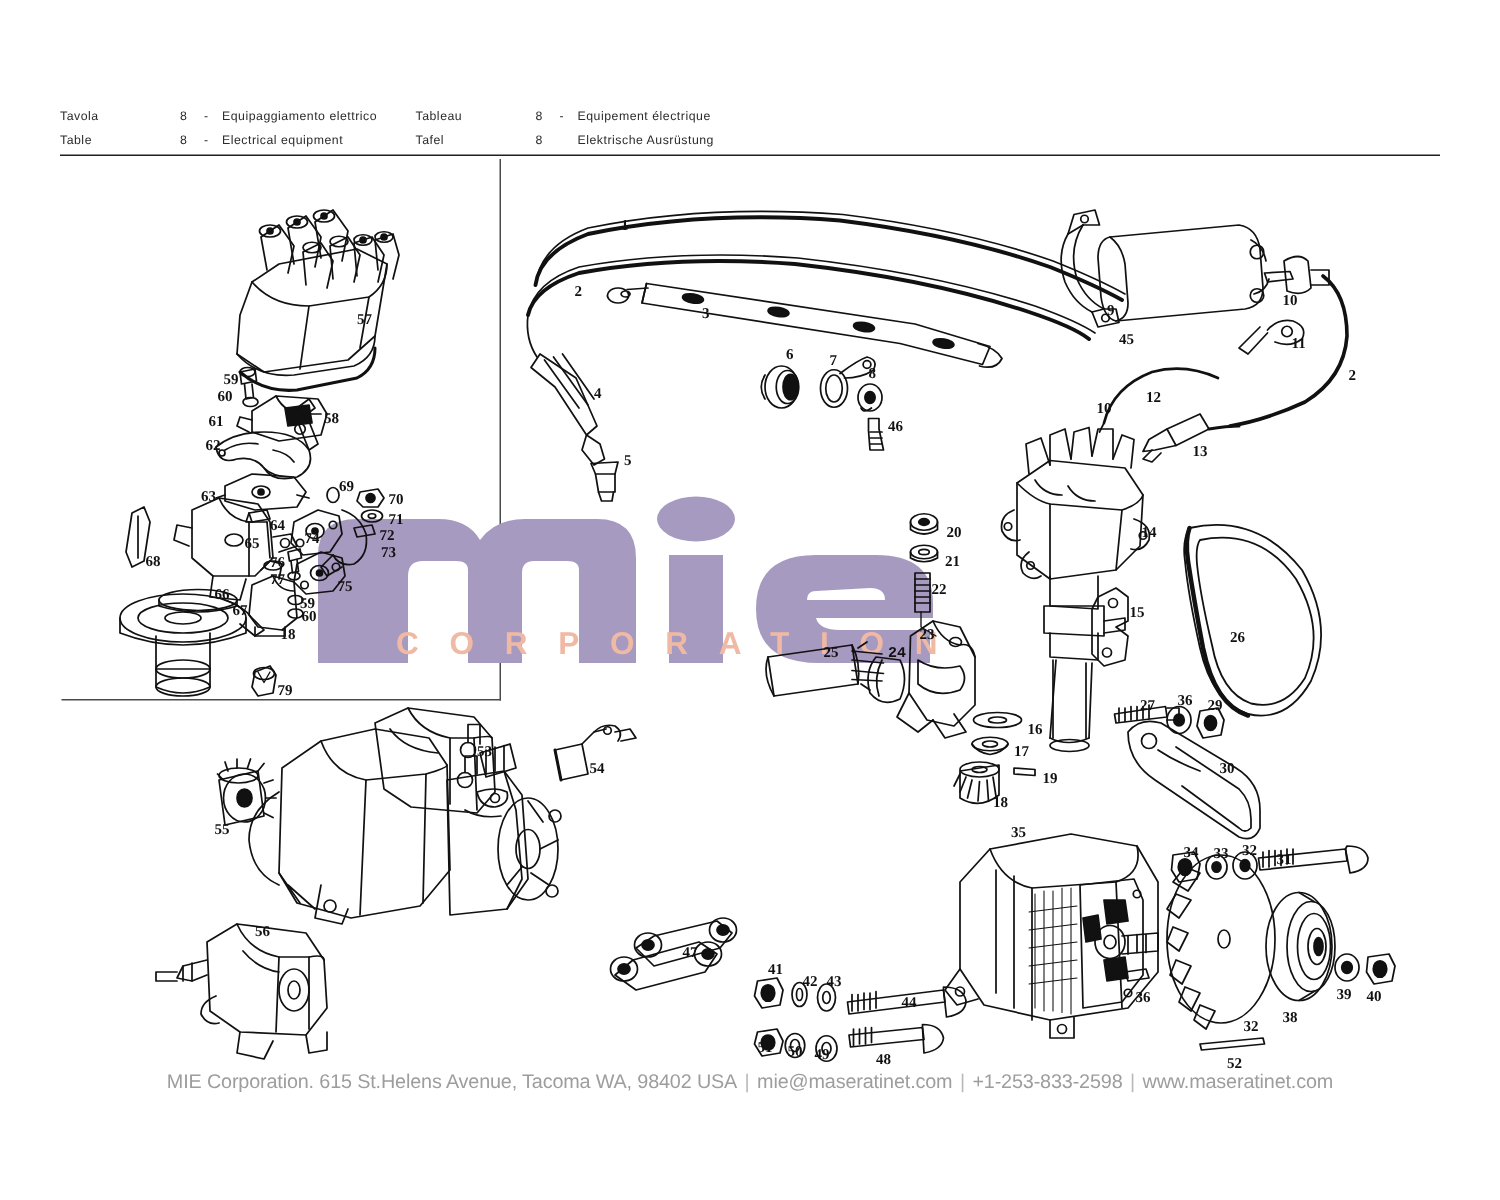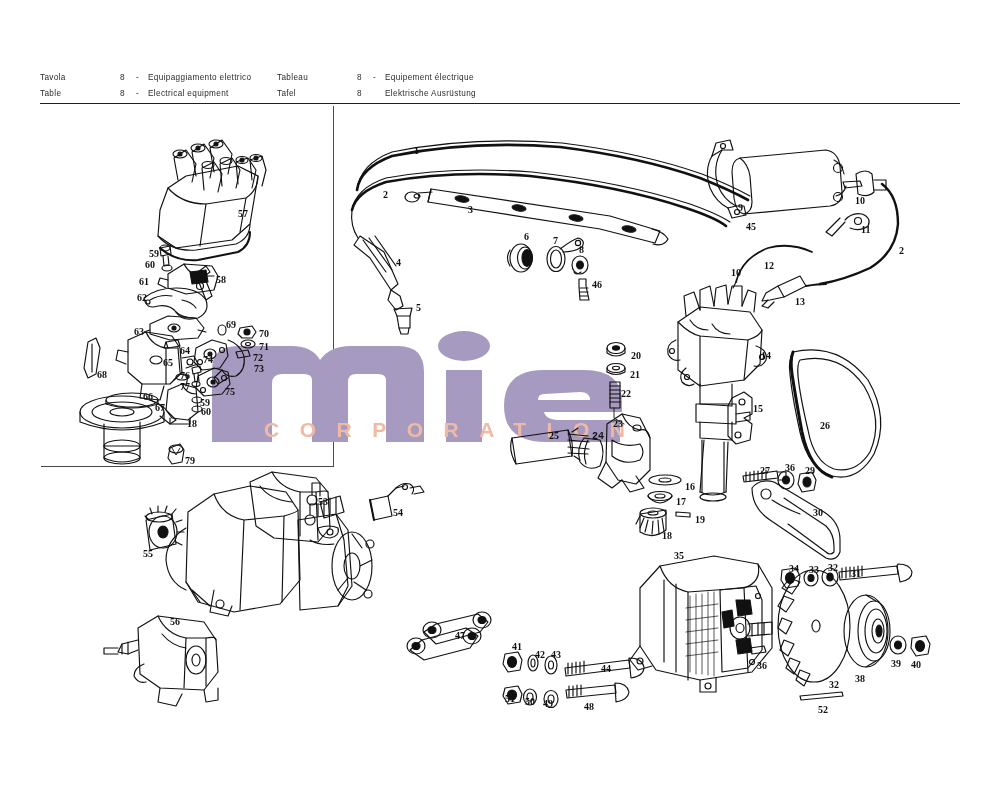--- a/index.html
+++ b/index.html
@@ -651,14 +651,19 @@
       <span class="cn" style="left: 254px; top: 364px;">73</span>
       <span class="cn" style="left: 203px; top: 355px;">74</span>
       <span class="cn" style="left: 225px; top: 387px;">75</span>
       <span class="cn" style="left: 180px; top: 371px;">76</span>
       <span class="cn" style="left: 180px; top: 382px;">77</span>
       <span class="cn" style="left: 200px; top: 398px;">59</span>
       <span class="cn" style="left: 201px; top: 407px;">60</span>
       <span class="cn" style="left: 187px; top: 419px;">18</span>
     </div>
 
+  <div id="footer">
+    <span id="footer-text" style="color: rgb(157, 157, 157);">
+      <span>MIE Corporation. 615 St.Helens Avenue, Tacoma WA, 98402 USA</span><span class="fsep">|</span><span>mie@maseratinet.com</span><span class="fsep">|</span><span>+1-253-833-2598</span><span class="fsep">|</span><span>www.maseratinet.com</span>
+    </span>
+  </div>
 
 </div>
 
 </body></html>

